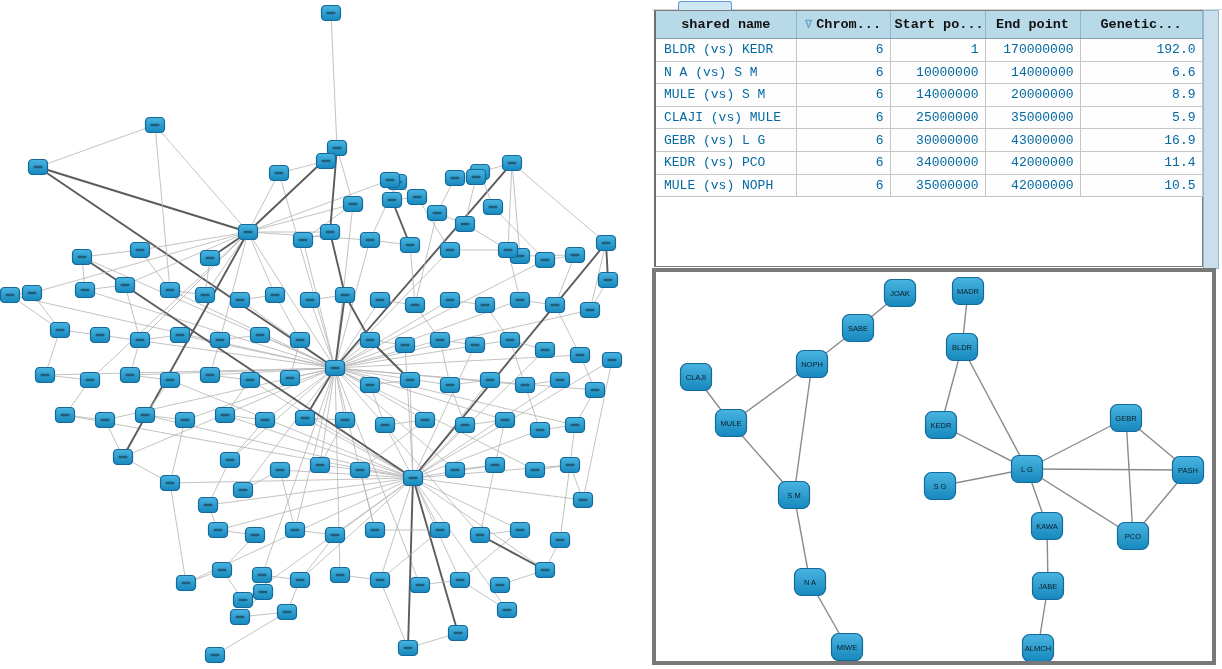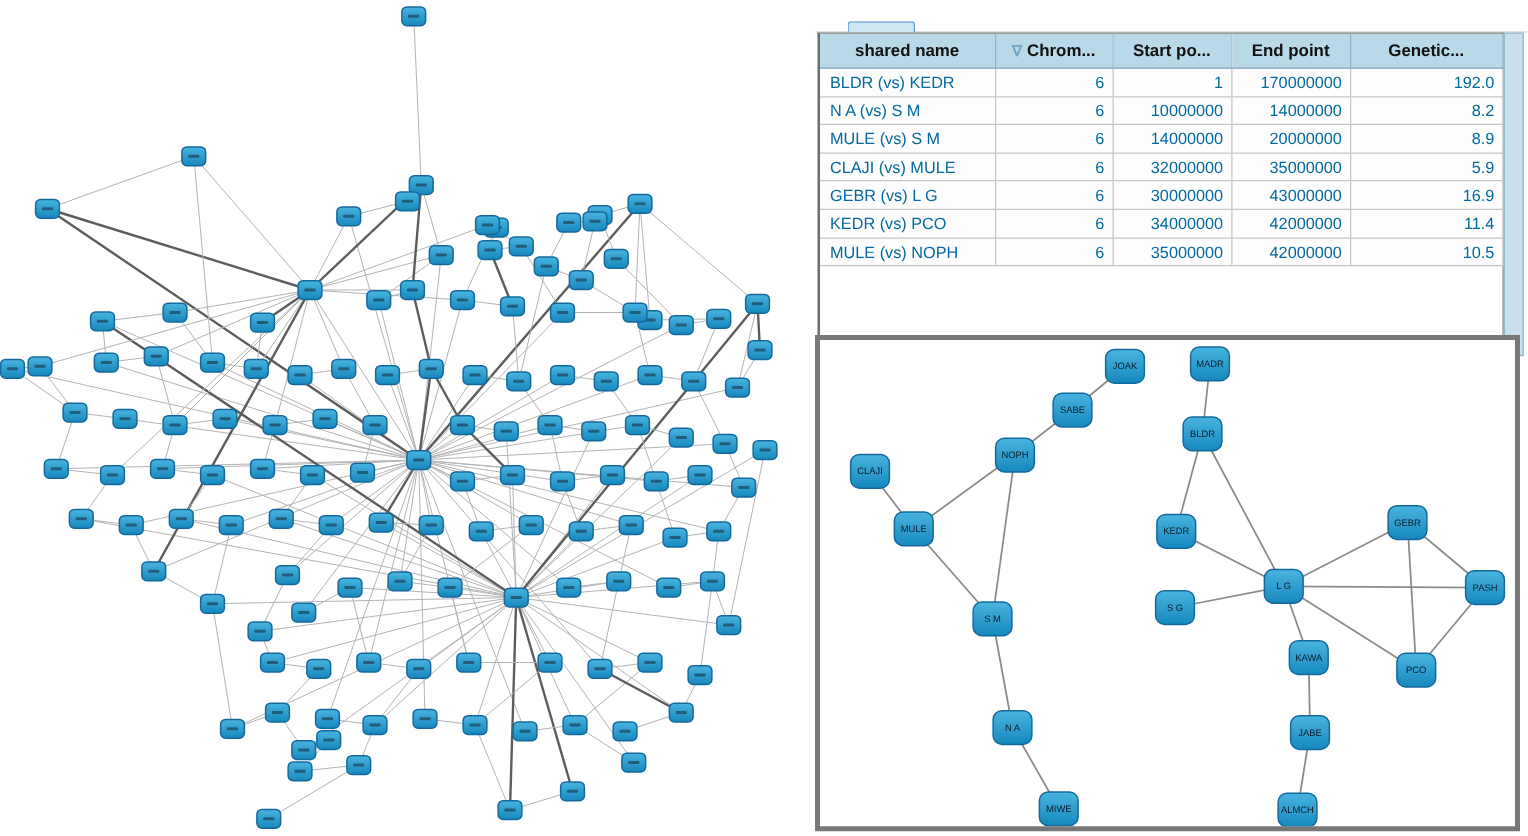--- a/index.html
+++ b/index.html
@@ -3,21 +3,21 @@
 <meta charset="utf-8">
 <style>
   html,body{margin:0;padding:0;background:#ffffff;}
   #app{position:relative;width:1222px;height:669px;overflow:hidden;
        font-family:"Liberation Sans",sans-serif;background:#ffffff;}
   
   #left-net{position:absolute;left:0;top:0;width:652px;height:669px;background:#ffffff;}
   
   #right{position:absolute;left:652px;top:0;width:570px;height:669px;}
   
-  #table-panel{position:absolute;left:0;top:16px;width:570px;height:268px;background:#ffffff;}
+  #table-panel{position:absolute;left:0;top:0;width:570px;height:268px;background:#ffffff;font-family:Liberation Mono, monospace;}
   #tab-strip{position:absolute;left:0;top:0;width:570px;height:9px;border-bottom:1px solid #d7d7d7;}
   #mini-tab{position:absolute;left:26px;top:1px;width:52px;height:8px;background:#cde7f3;
             border:1px solid #5b9bd5;border-bottom:none;border-radius:3px 3px 0 0;}
   #tbl-wrap{position:absolute;left:2px;top:10px;width:546px;height:255px;
             border:1px solid #7a7a7a;border-left:2px solid #6e6e6e;box-sizing:content-box;}
   table{border-collapse:collapse;table-layout:fixed;width:546px;}
   th{height:27px;font-size:13.5px;font-weight:600;color:#111;text-align:center;
      background:#b8d9e8;border-right:1px solid #93b6c6;border-bottom:1px solid #7f9db9;
      overflow:hidden;white-space:nowrap;padding:0 4px;}
   td{height:21.6px;font-size:13px;color:#0369a1;border-right:1px solid #c6c6c6;
@@ -870,33 +870,33 @@
                 <td class="num">6</td>
                 <td class="num">1</td>
                 <td class="num">170000000</td>
                 <td class="num">192.0</td>
               </tr>
               <tr>
                 <td class="name">N A (vs) S M</td>
                 <td class="num">6</td>
                 <td class="num">10000000</td>
                 <td class="num">14000000</td>
-                <td class="num">8.2</td>
+                <td class="num">6.6</td>
               </tr>
               <tr>
                 <td class="name">MULE (vs) S M</td>
                 <td class="num">6</td>
                 <td class="num">14000000</td>
                 <td class="num">20000000</td>
                 <td class="num">8.9</td>
               </tr>
               <tr>
                 <td class="name">CLAJI (vs) MULE</td>
                 <td class="num">6</td>
-                <td class="num">32000000</td>
+                <td class="num">25000000</td>
                 <td class="num">35000000</td>
                 <td class="num">5.9</td>
               </tr>
               <tr>
                 <td class="name">GEBR (vs) L G</td>
                 <td class="num">6</td>
                 <td class="num">30000000</td>
                 <td class="num">43000000</td>
                 <td class="num">16.9</td>
               </tr>

